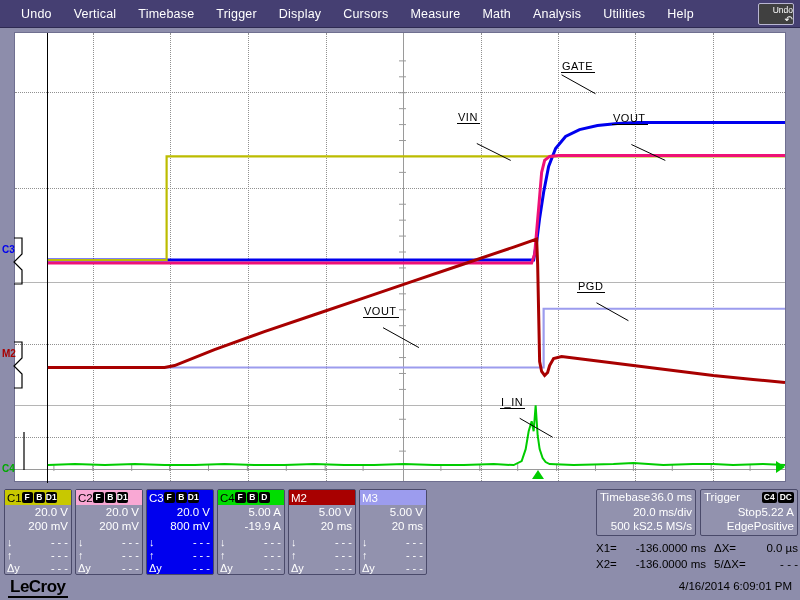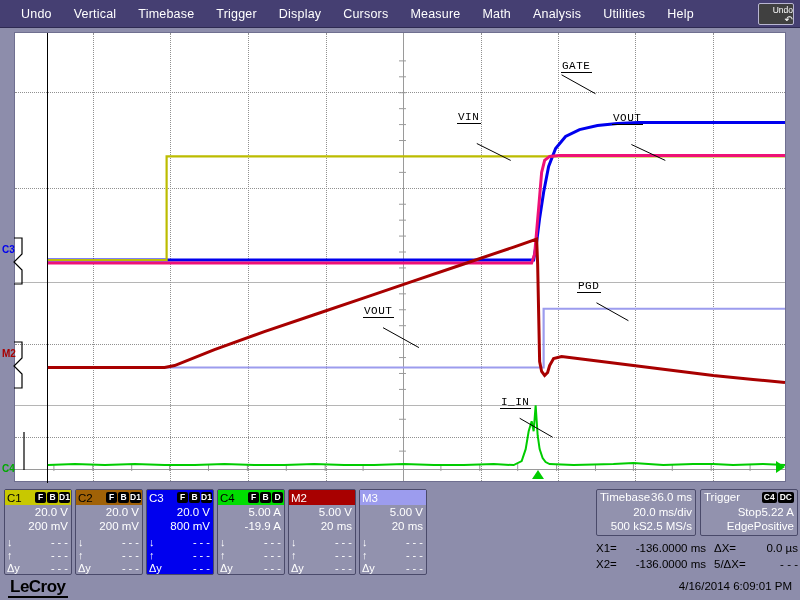--- a/index.html
+++ b/index.html
@@ -51,39 +51,39 @@
   .axis-h {
     position: absolute; height: 1px; background: #9a9a9a; left: 0; right: 0;
   }
   .grid-sep { position: absolute; left: 0; right: 0; height: 1px; background: #b5b5b5; }
 
   .trace { position: absolute; left:0; top:0; width:100%; height:100%; overflow: visible; }
 
   .wlabel {
     position: absolute; font-size: 11px; color: #000;
     border-bottom: 1.5px solid #000; padding: 0 2px 0 1px; line-height: 12px;
-    white-space: nowrap; letter-spacing: 0.5px; font-family: Liberation Mono, monospace;
+    white-space: nowrap; letter-spacing: 0.5px;
   }
 
   
   .edge-marker {
     position: absolute; font-size: 10px; font-weight: bold; line-height: 10px;
     white-space: nowrap;
   }
 
   
   #desc-row { position: absolute; left: 4px; top: 489px; }
   .desc-box {
     position: absolute; width: 68px; height: 86px;
     background: #9292ae; border: 1px solid #4a4a6a; border-radius: 2px;
     color: #ffffff; font-size: 11px;
   }
   .desc-box.selected { background: #0000ee; }
   .desc-head {
-    height: 15px; display: flex; align-items: center; justify-content: space-between;
+    height: 15px; display: flex; align-items: center; 
     padding: 0 1px 0 2px;
   }
   .desc-head .chan-name { font-size: 11.5px; line-height: 12px; color:#000; }
   .desc-head.light .chan-name { color: #ffffff; }
   .fbd { display: flex; gap: 1px; }
   .fbd span {
     display: inline-block; width: 11px; height: 11px; background: #000; color: #fff;
     font-size: 8.5px; line-height: 11px; text-align: center; border-radius: 2px;
     font-weight: bold;
   }
@@ -309,21 +309,21 @@
             <span>- - -</span>
           </div>
         <div class="r">
             <span>Δy</span>
             <span>- - -</span>
           </div>
       </div>
     </div>
 
     <div class="desc-box" style="left:71px; top:0px;">
-      <div class="desc-head" style="background:#a16207;">
+      <div class="desc-head" style="background:#f9a8d4;">
         <span class="chan-name">C2</span>
         <span class="fbd">
           <span>F</span>
           <span>B</span>
           <span>D1</span>
         </span>
       </div>
       <div class="desc-val">20.0 V</div>
       <div class="desc-val">200 mV</div>
       <div class="desc-rows">

